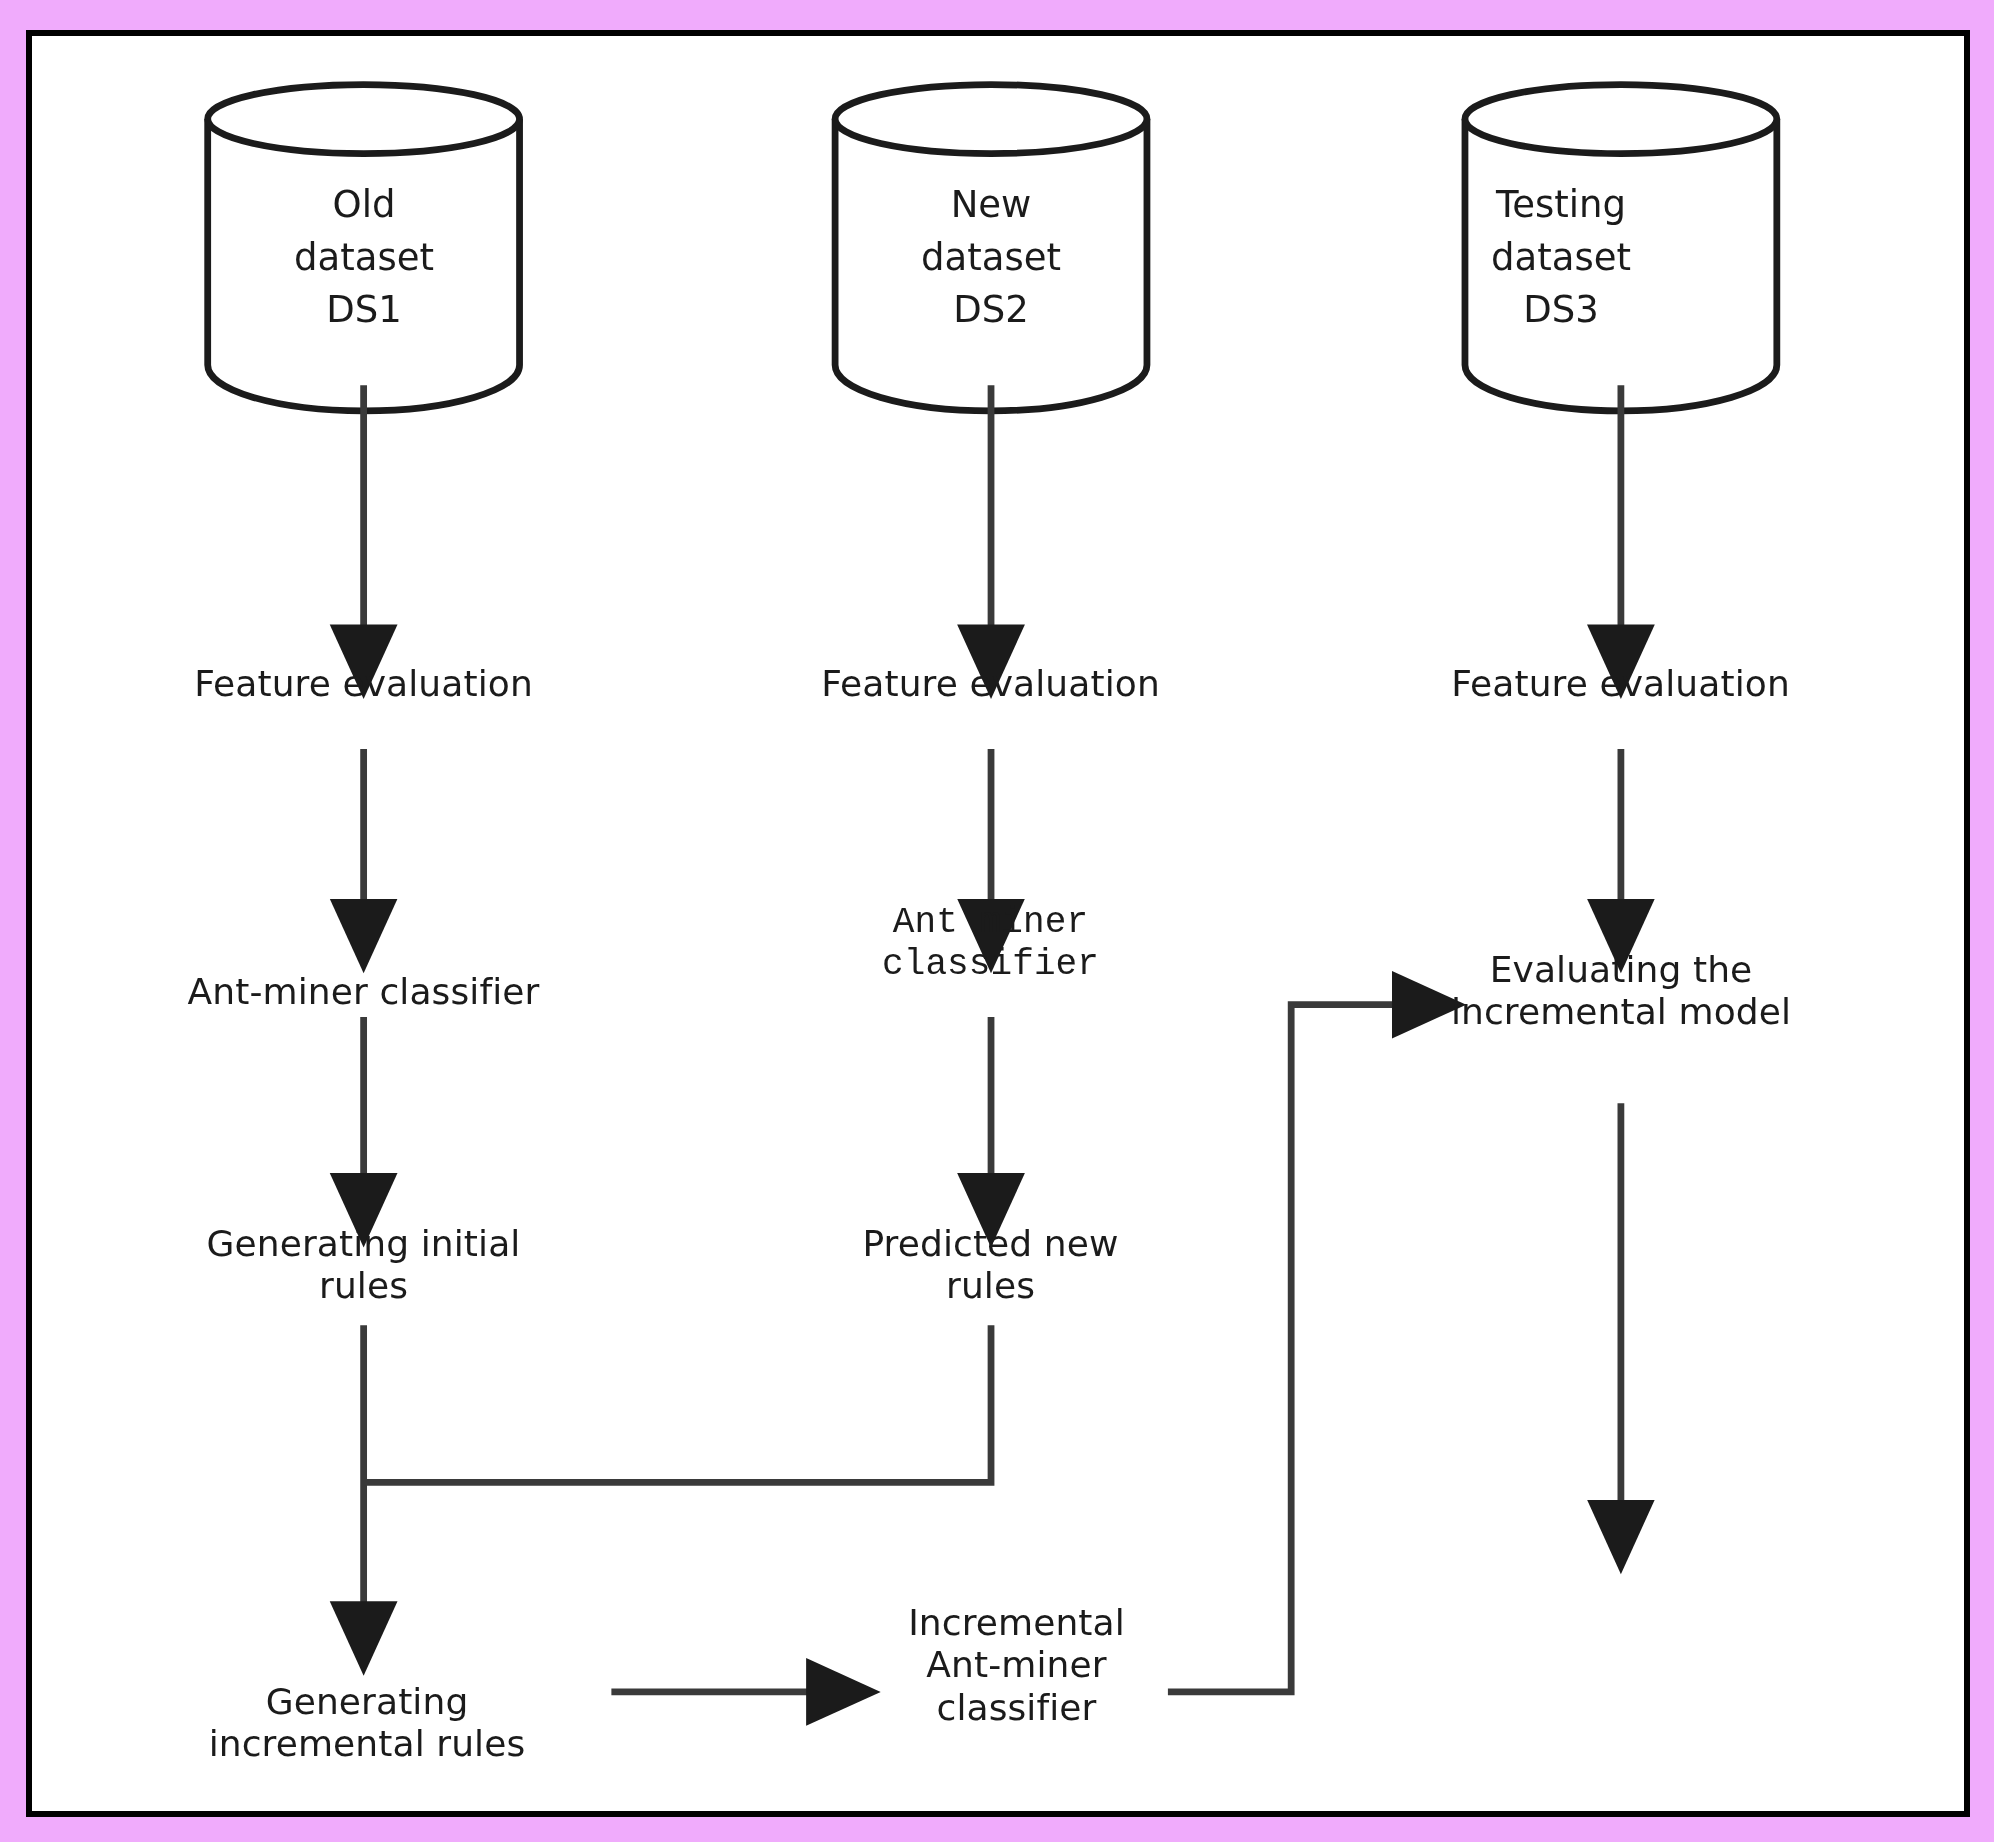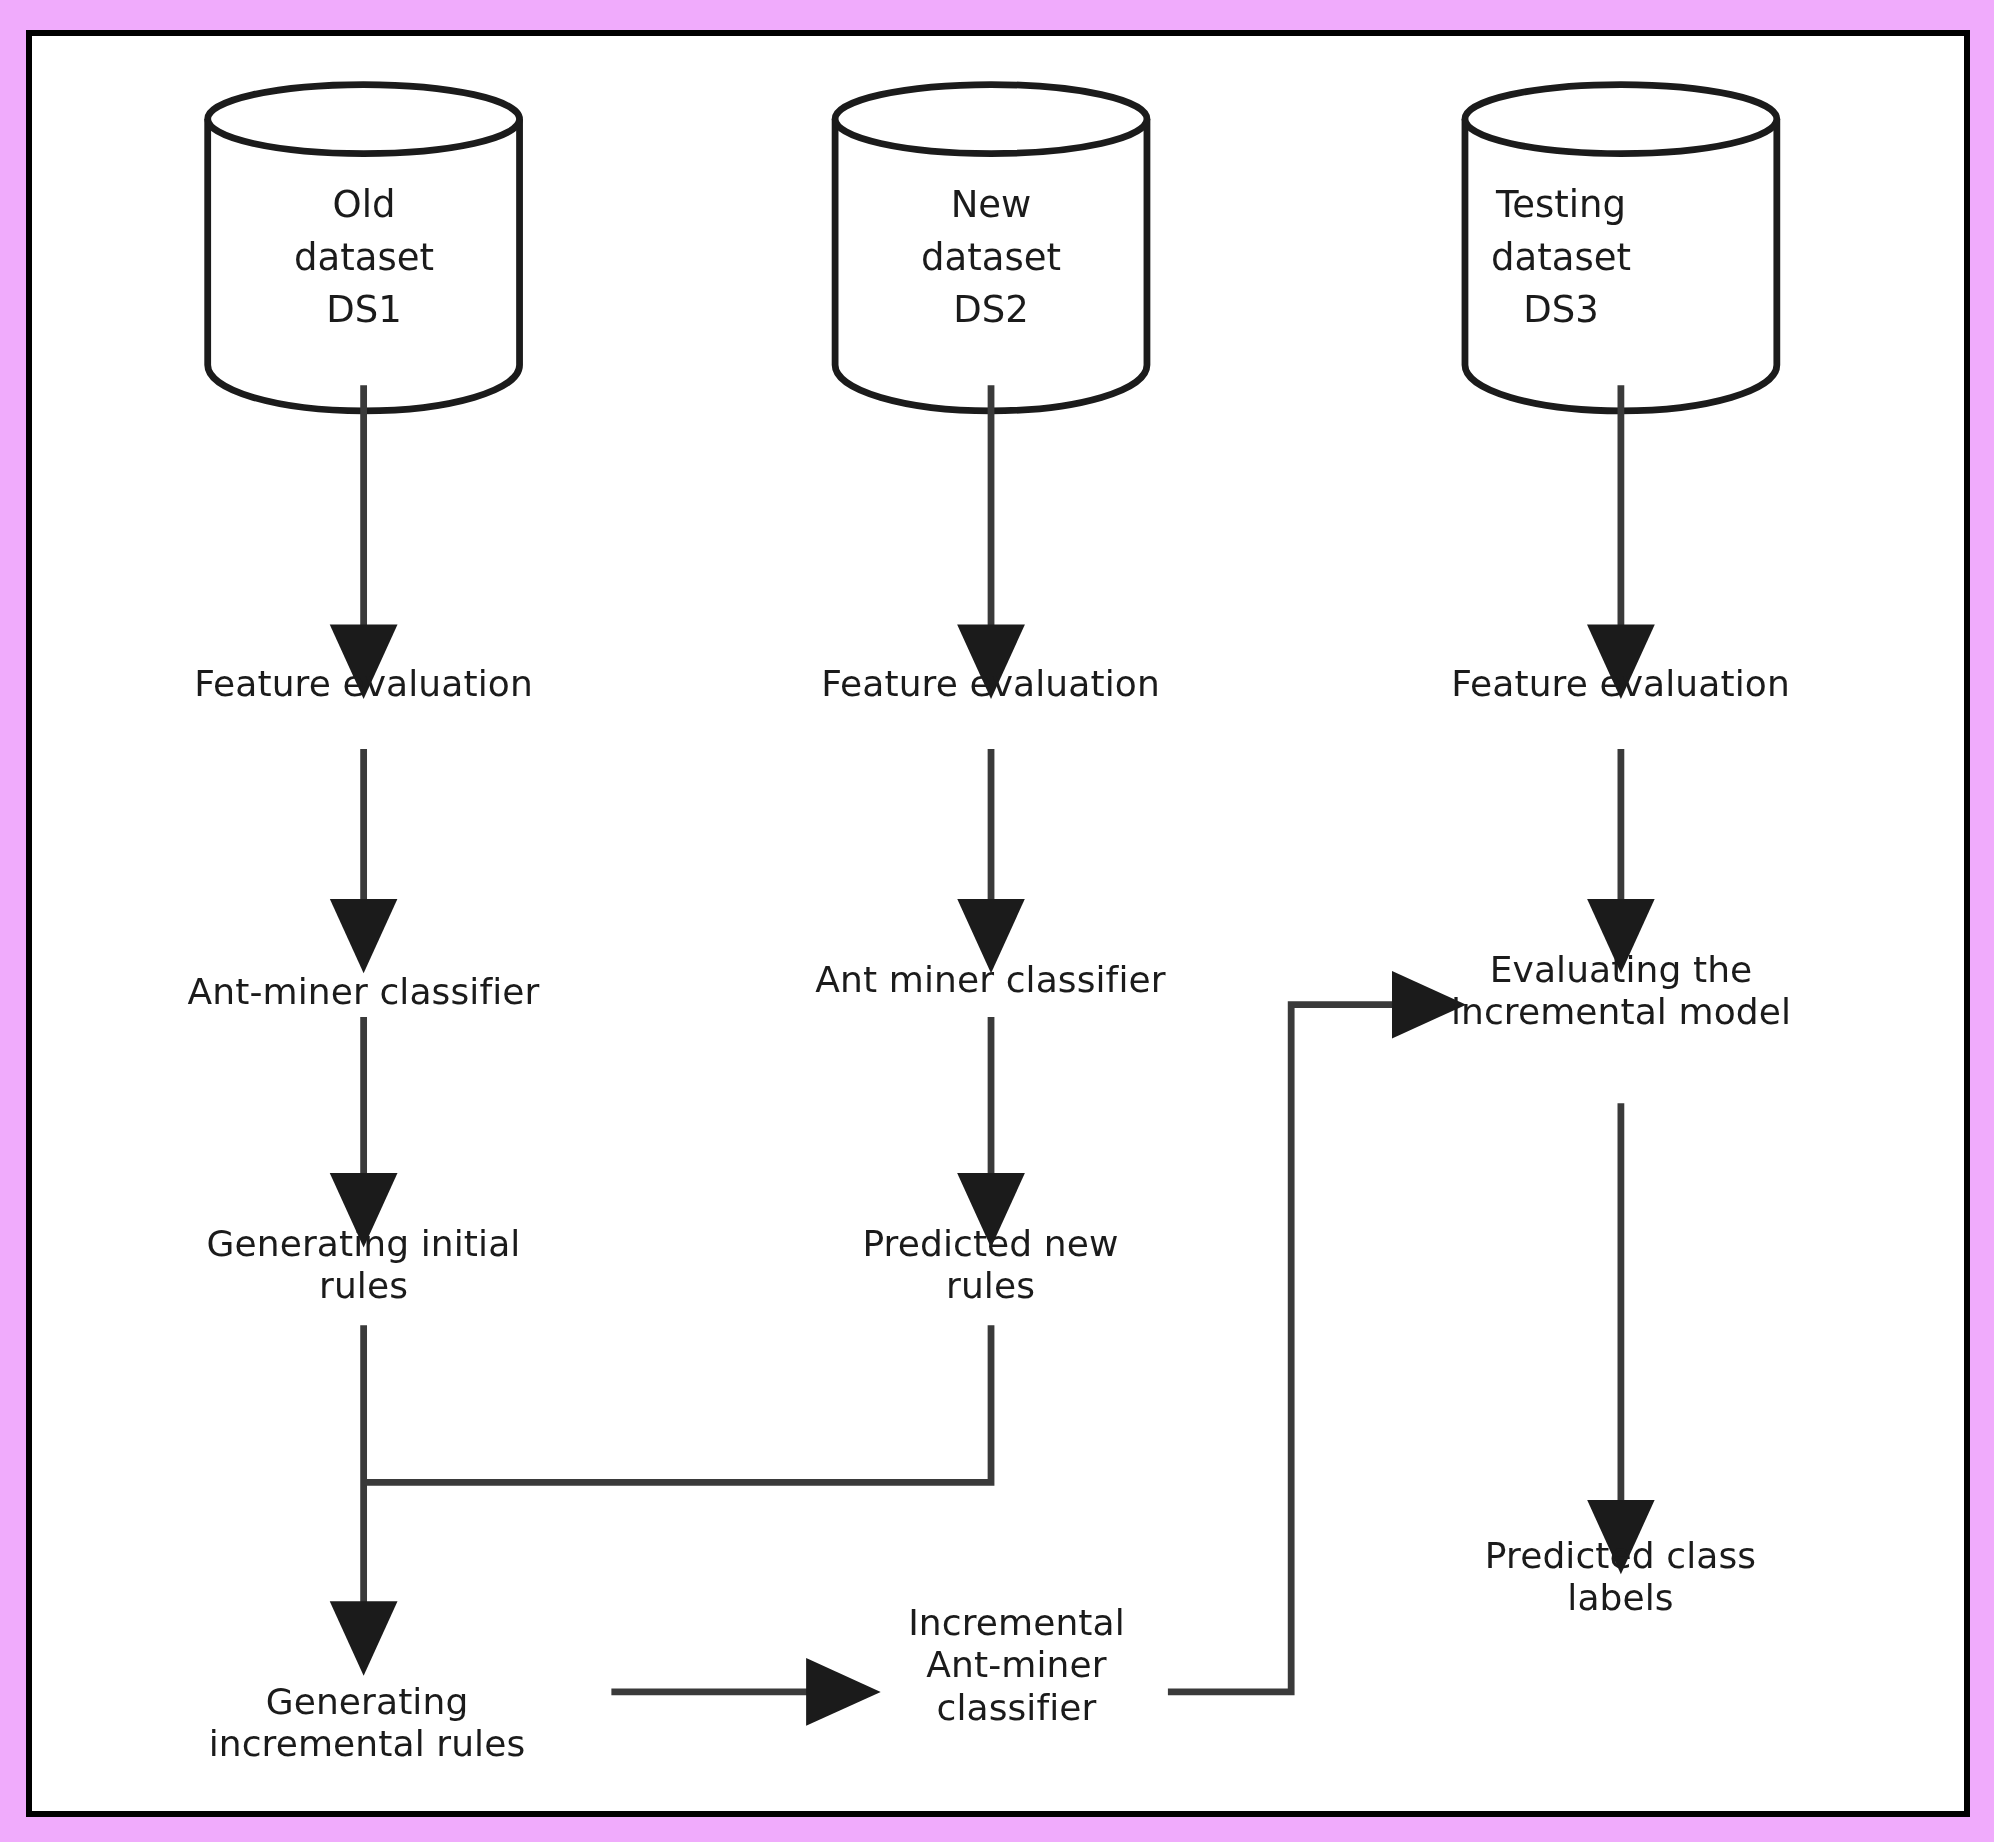--- a/index.html
+++ b/index.html
@@ -113,31 +113,29 @@
 DS2</div>
   <div class="db-label" style="left:1407px; top:179px; width:308px;">Testing
 dataset
 DS3</div>
 
   <div class="node-label" style="left:148px; top:663px; width:431px;">Feature evaluation</div>
   <div class="node-label" style="left:775px; top:663px; width:431px;">Feature evaluation</div>
   <div class="node-label" style="left:1405px; top:663px; width:431px;">Feature evaluation</div>
 
   <div class="node-label" style="left:148px; top:971px; width:431px;">Ant-miner classifier</div>
-  <div class="node-label" style="left:775px; top:959px; width:431px;">Ant miner classifier</div>
+  <div class="node-label" style="left:775px; top:902px; width:431px;font-family:Liberation Mono, monospace;">Ant miner classifier</div>
   <div class="node-label" style="left:1387px; top:949px; width:468px;">Evaluating the
 incremental model</div>
 
   <div class="node-label" style="left:148px; top:1223px; width:431px;">Generating initial
 rules</div>
   <div class="node-label" style="left:775px; top:1223px; width:431px;">Predicted new
 rules</div>
 
-  <div class="node-label" style="left:1405px; top:1535px; width:431px;">Predicted class
-labels</div>
 
   <div class="node-label" style="left:133px; top:1645px; width:468px;margin-top:36px;">Generating
 incremental rules</div>
   <div class="node-label" style="left:850px; top:1602px; width:333px;">Incremental
 Ant-miner
 classifier</div>
 
 </div>
 
 

